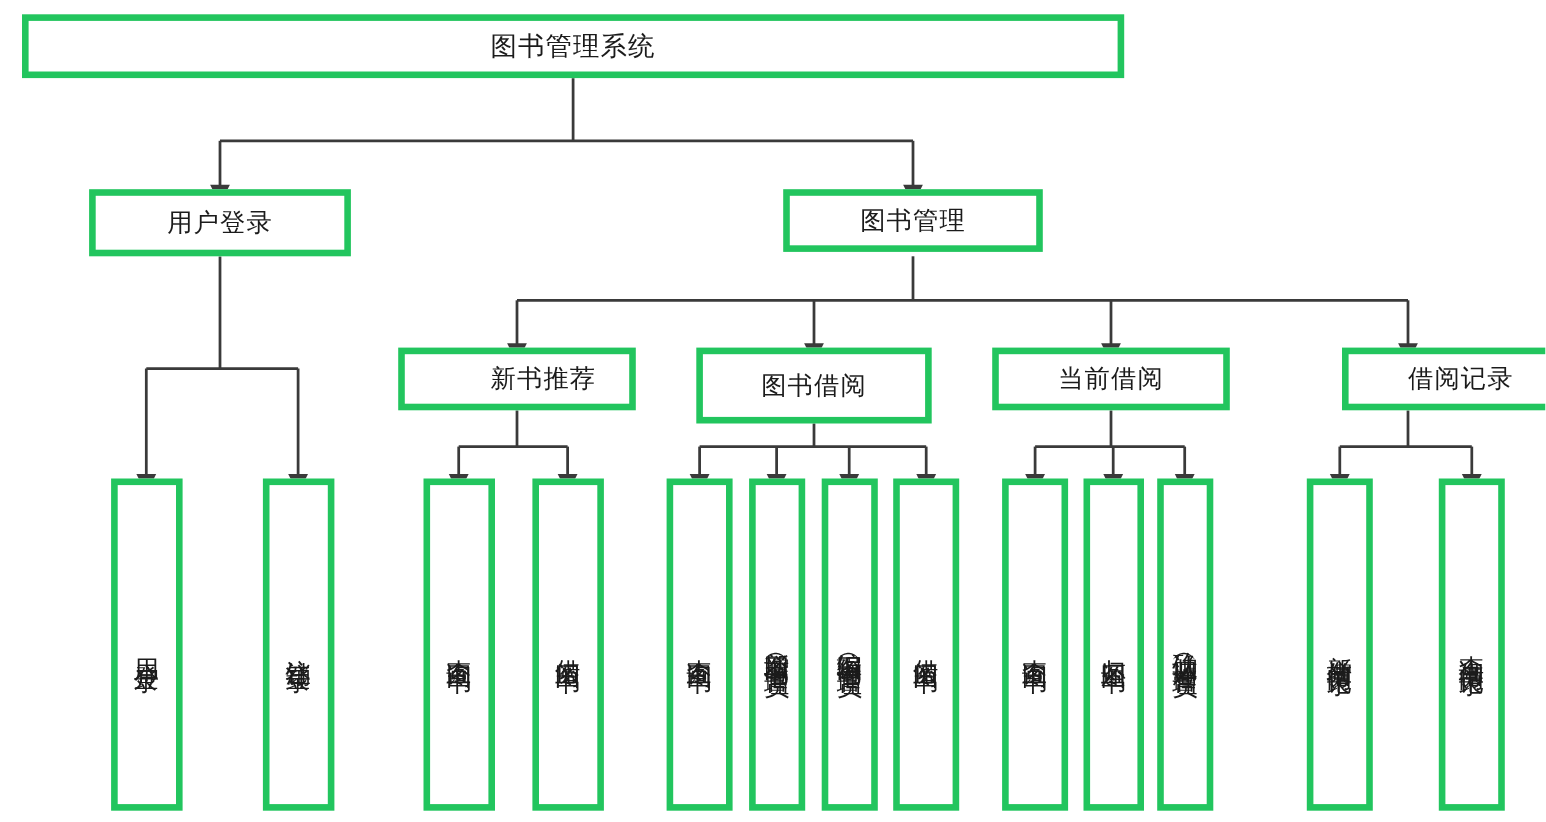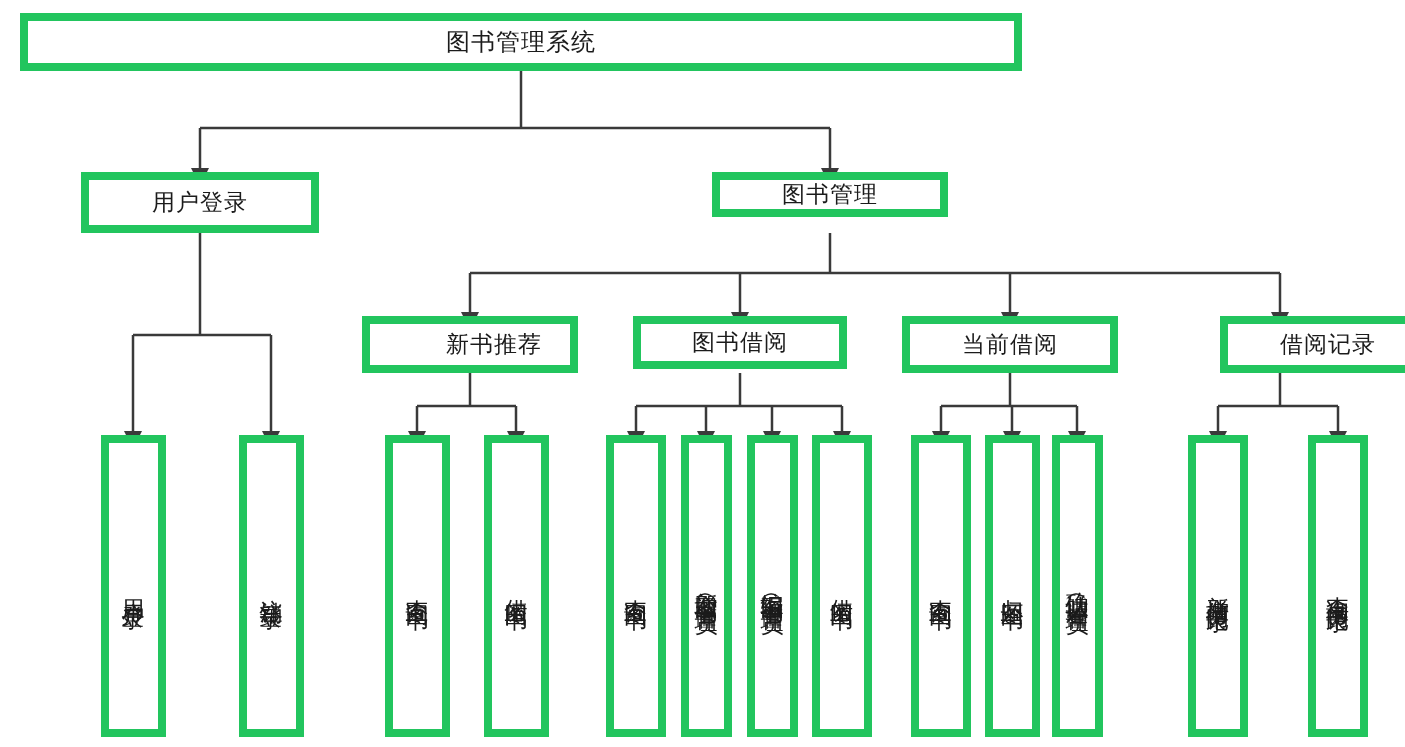--- a/index.html
+++ b/index.html
@@ -23,21 +23,21 @@
     left: 0;
     top: 0;
     width: 1405px;
     height: 747px;
     pointer-events: none;
   }
   .node {
     position: absolute;
     box-sizing: border-box;
     background: #ffffff;
-    border: 8px solid #22c55e;
+    border: 6px solid #22c55e;
     display: flex;
     align-items: center;
     justify-content: center;
     color: #1b1b1b;
   }
   .node.h {
     font-size: 23px;
     letter-spacing: 1px;
   }
   .node.v {
@@ -119,27 +119,27 @@
       <polygon points="1329,431 1347,431 1338,449" fill="#3a3a3a"></polygon>
     </svg>
 
   <div id="nodes">
       <div class="node h root" style="left: 20px; top: 13px; width: 1002px; height: 58px;">
         <span>图书管理系统</span>
       </div>
       <div class="node h" style="left: 81px; top: 172px; width: 238px; height: 61px;">
         <span>用户登录</span>
       </div>
-      <div class="node h" style="left: 712px; top: 172px; width: 236px; height: 45px;">
+      <div class="node h" style="left: 712px; top: 172px; width: 236px; height: 57px;">
         <span>图书管理</span>
       </div>
       <div class="node h" style="left: 362px; top: 316px; width: 216px; height: 57px; padding-left: 48px;">
         <span>新书推荐</span>
       </div>
-      <div class="node h" style="left: 633px; top: 316px; width: 214px; height: 53px;">
+      <div class="node h" style="left: 633px; top: 316px; width: 214px; height: 69px;">
         <span>图书借阅</span>
       </div>
       <div class="node h" style="left: 902px; top: 316px; width: 216px; height: 57px;">
         <span>当前借阅</span>
       </div>
       <div class="node h" style="left: 1172px; top: 316px; width: 216px; height: 57px; margin-left: 48px;">
         <span>借阅记录</span>
       </div>
       <div class="node v" style="left: 101px; top: 435px; width: 65px; height: 302px;">
         <span>用户登录</span>

